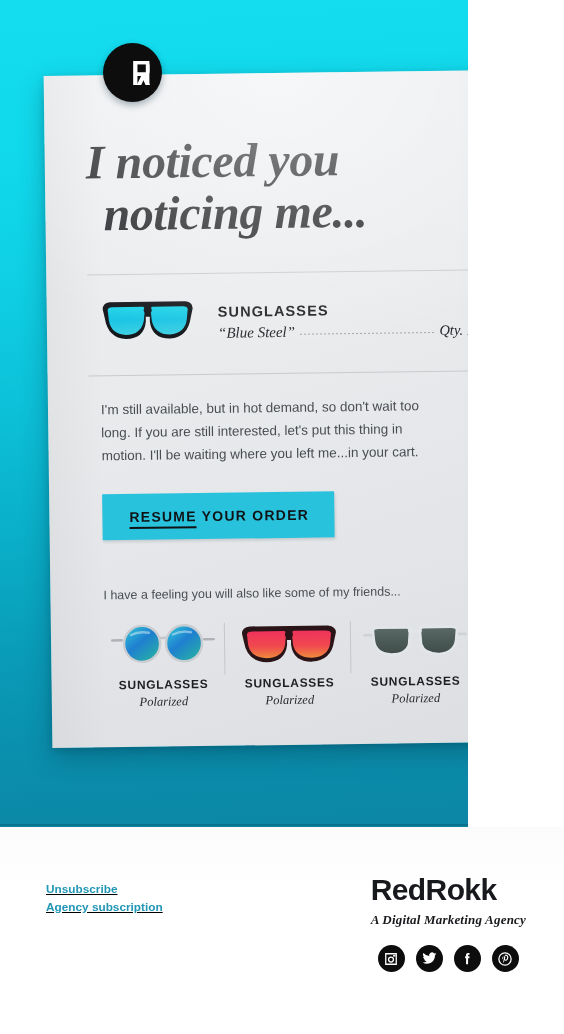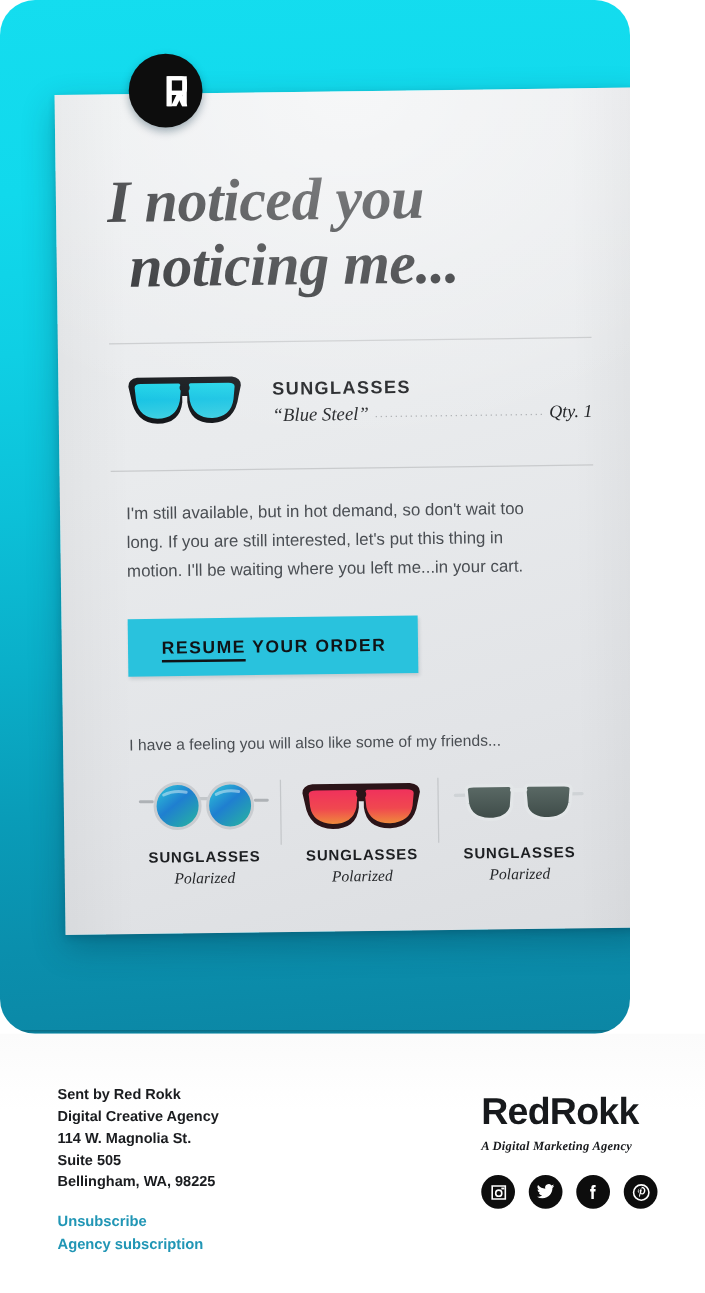--- a/index.html
+++ b/index.html
@@ -6,27 +6,26 @@
   html,body { width:564px; height:1034px; }
   body {
     font-family:"Liberation Sans", sans-serif;
     background:#ffffff;
     overflow:hidden;
     position:relative;
   }
 
   
   #stage {
-    position:absolute; left:0; top:0; width:504px; height:827px;
+    position:absolute; left:0; top:0; width:468px; height:827px;
     background:linear-gradient(176deg,
       #14ddef 0%, #11d9ec 18%, #0fcfe4 33%,
       #0cc0d8 48%, #0aafc9 62%, #099cb8 76%,
       #0a8fad 88%, #0c86a4 100%);
     overflow:hidden;
-    border-radius:28px;
   }
   #stage::after{
     content:""; position:absolute; left:0; right:0; bottom:0; height:3px;
     background:linear-gradient(to bottom, rgba(0,0,0,.22), rgba(0,0,0,0));
   }
 
   
   #card {
     position:absolute;
     left:48px; top:73px; width:468px; height:672px;
@@ -143,33 +142,33 @@
   
   #footer {
     position:absolute; left:0; top:827px; width:564px; height:207px;
     background:linear-gradient(to bottom,#fbfbfb,#ffffff 30%);
     display:flex; justify-content:space-between;
     padding:40px 38px 0 46px;
   }
   .addr {
     font-size:11.6px; font-weight:700; line-height:1.52; color:#1a1c1f;
   }
-  .links { margin-top:14px; }
+  .links { margin-top:14px;text-decoration:underline; }
   .link {
     display:block; font-size:11.8px; font-weight:700;
     color:#2196b5; line-height:1.5; cursor:pointer;
     text-decoration:none;
   }
   .brandcol { text-align:left; padding-top:6px; }
   .wordmark {
     font-size:30px; font-weight:700; letter-spacing:-0.6px; color:#17191c;
   }
   .tagline {
     font-family:"Liberation Serif", serif; font-style:italic; font-weight:700;
-    font-size:10px; color:#17191c; margin-top:5px; letter-spacing:.2px;
+    font-size:13px; color:#17191c; margin-top:5px; letter-spacing:.2px;
   }
   .socials { display:flex; gap:11px; justify-content:center; margin-top:17px; }
   .soc {
     width:27px; height:27px; border-radius:50%; background:#0d0d0d;
     display:flex; align-items:center; justify-content:center; cursor:pointer;
   }
 </style>
 </head>
 <body>
 
@@ -295,27 +294,20 @@
       <g fill="#ffffff">
         <path d="M16.2 1 L16.2 25 L12.3 25 L12.3 16 L8.3 16 L12.6 25 L8.2 25 L3.6 15.6 L3.6 25 L0 25 L0 1 Z M3.6 4.2 L3.6 12.6 L12.3 12.6 L12.3 4.2 Z" transform="translate(17.2,0) scale(-1,1) translate(-17.2,0)"></path>
         <path d="M18.8 1 L30 1 Q34.6 1 34.6 6 L34.6 11 Q34.6 15.3 30.6 15.8 L35 25 L30.6 25 L26.4 16 L22.4 16 L22.4 25 L18.8 25 Z M22.4 4.2 L22.4 12.6 L31 12.6 L31 4.2 Z"></path>
       </g>
     </svg>
   </div>
 </div>
 
 <div id="footer">
   <div>
-    <div class="addr">
-      <div>Sent by Red Rokk</div>
-      <div>Digital Creative Agency</div>
-      <div>114 W. Magnolia St.</div>
-      <div>Suite 505</div>
-      <div>Bellingham, WA, 98225</div>
-    </div>
     <div class="links">
       <a class="link" href="#">Unsubscribe</a>
       <a class="link" href="#">Agency subscription</a>
     </div>
   </div>
 
   <div class="brandcol">
     <div class="wordmark">RedRokk</div>
     <div class="tagline">A Digital Marketing Agency</div>
     <div class="socials">

